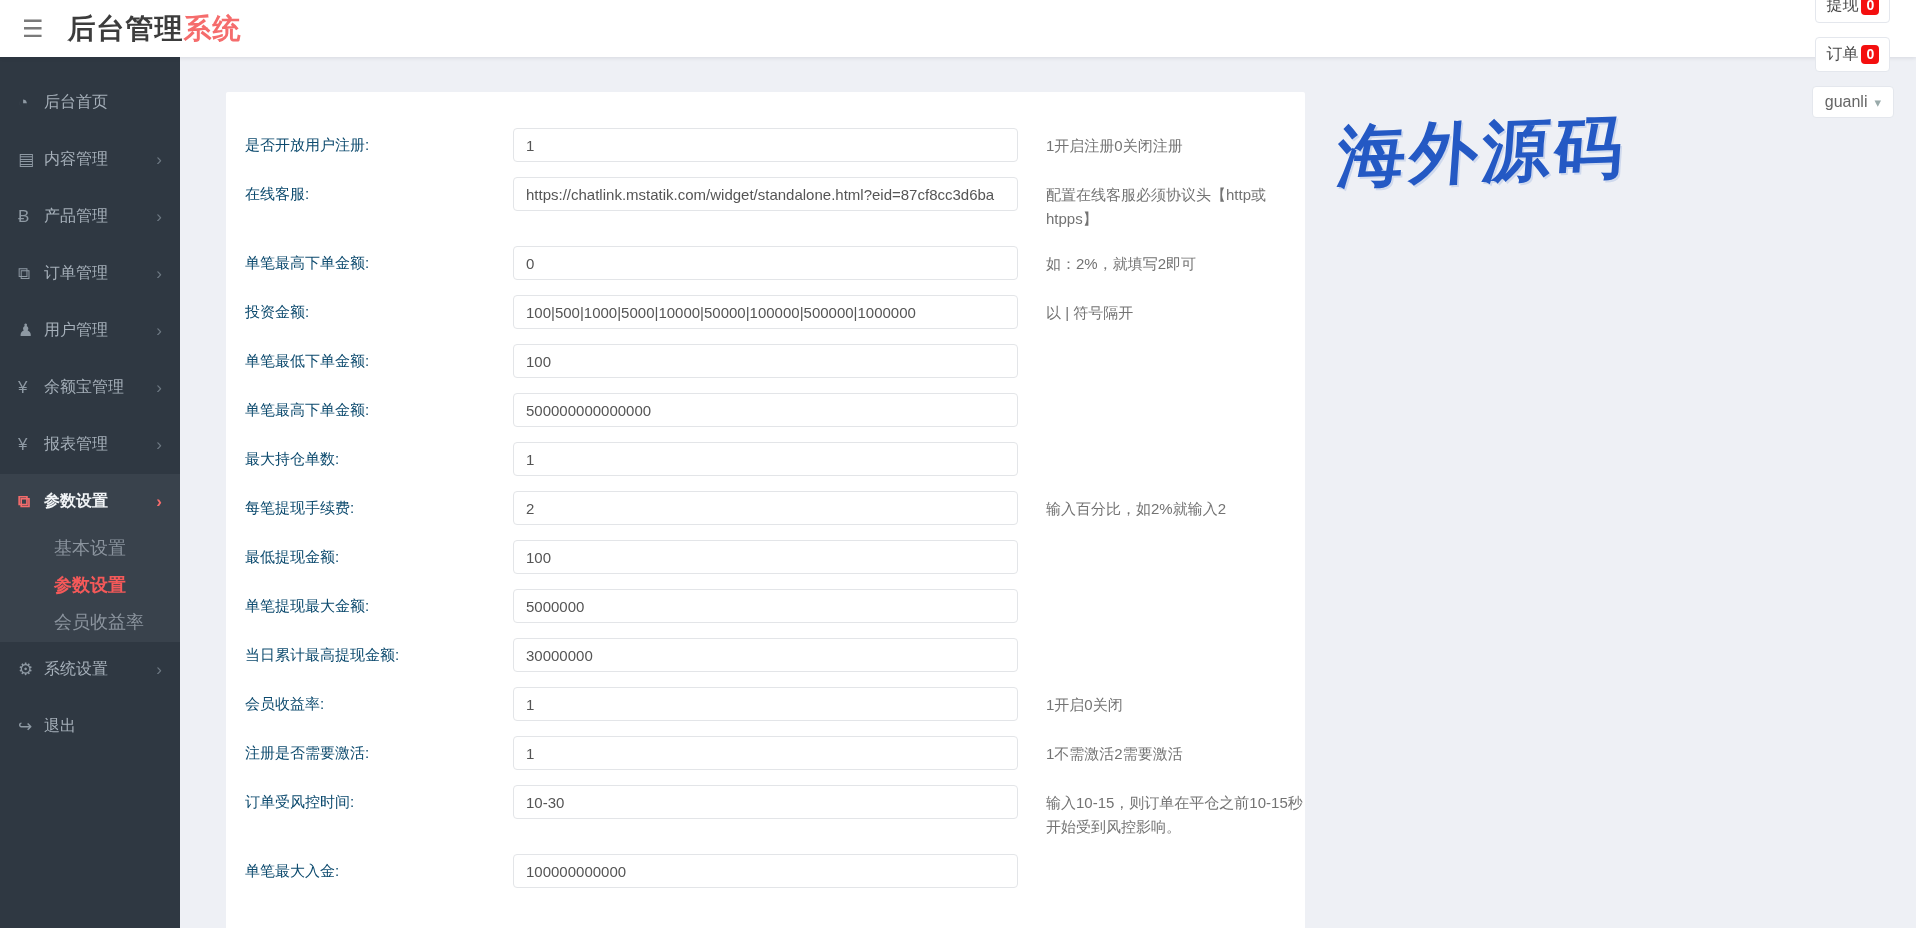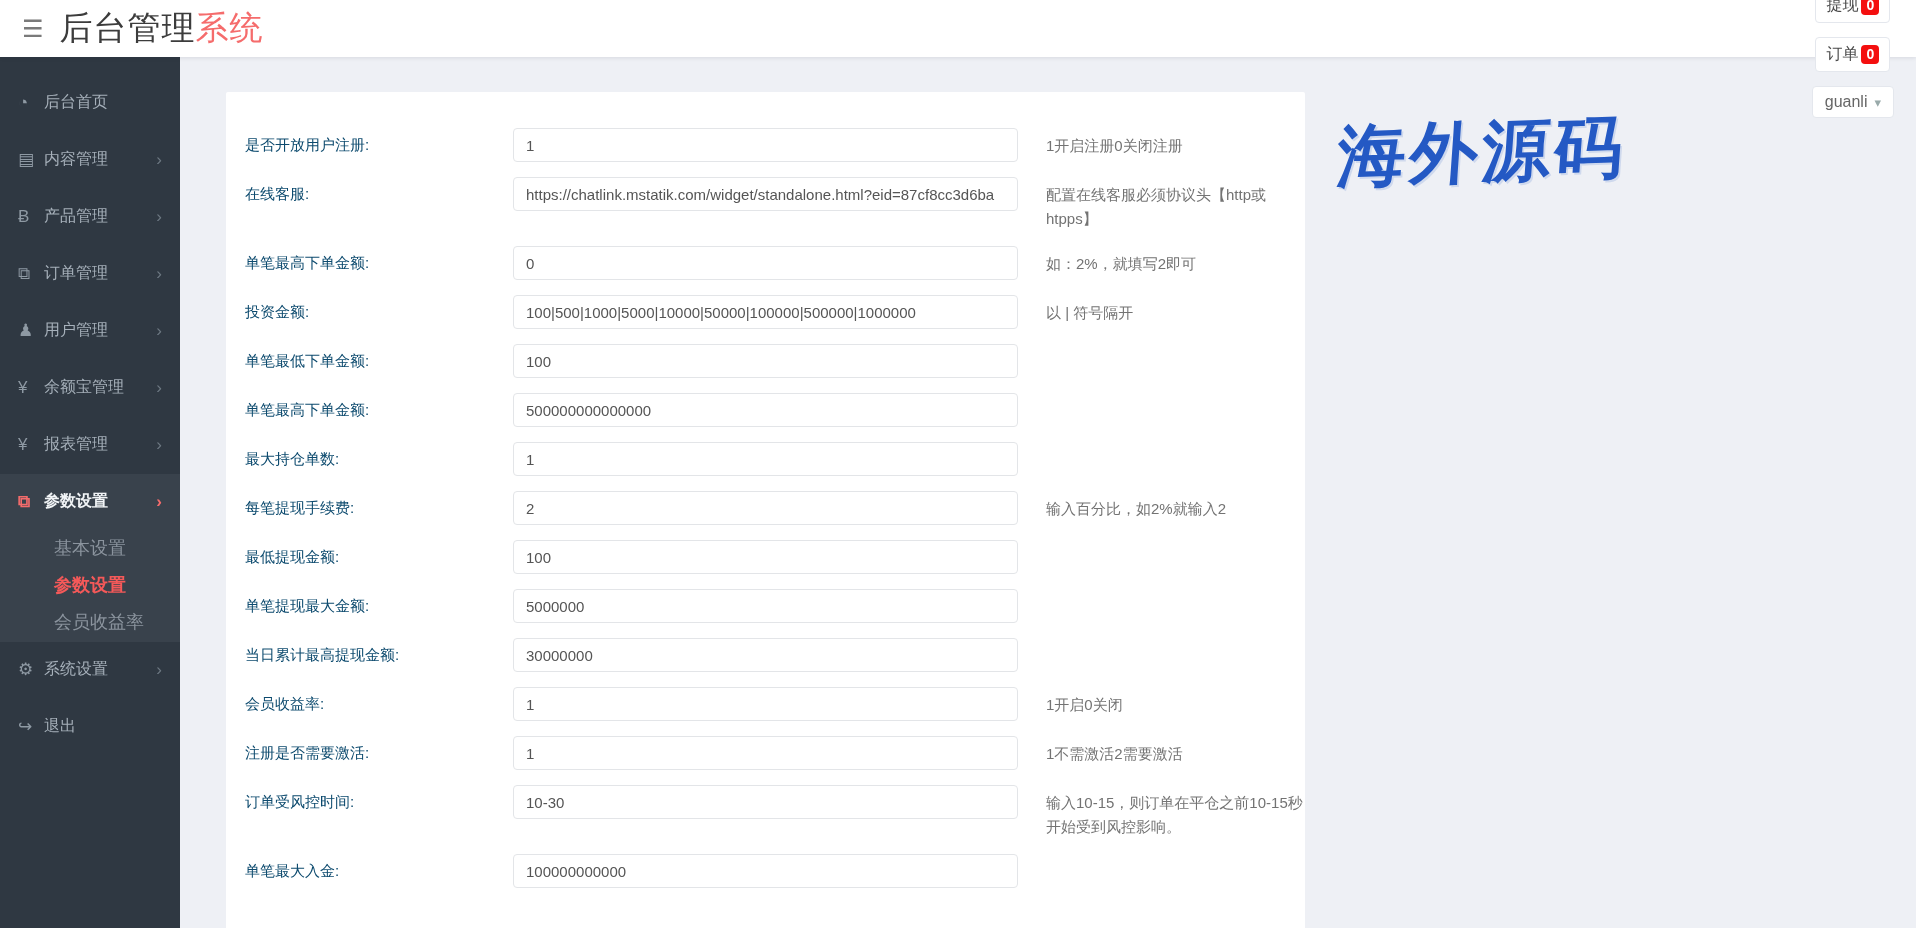--- a/index.html
+++ b/index.html
@@ -4,21 +4,21 @@
 <style>
   * { margin:0; padding:0; box-sizing:border-box; }
   html,body { width:1916px; height:928px; overflow:hidden;
     font-family:"Liberation Sans","DejaVu Sans",sans-serif; background:#eef0f5; }
   .app { display:flex; flex-direction:column; height:100%; }
 
   
   .header { height:57px; background:#fff; display:flex; align-items:center;
     padding:0 22px 0 14px; box-shadow:0 1px 4px rgba(0,21,41,.10); position:relative; z-index:5; flex:0 0 57px;}
   .hamburger { font-size:24px; color:#7a7a7a; cursor:pointer; padding:4px 8px; }
-  .brand { margin-left:8px; font-size:33px; color:#3c3c3c; letter-spacing:1px; font-weight:400; }
+  .brand { margin-left:16px; font-size:28px; color:#3c3c3c; letter-spacing:1px; font-weight:700; }
   .brand .accent { color:#f56c6c; }
   .header-right { margin-left:auto; display:flex; align-items:center; gap:14px;flex-direction:column; }
   .hbtn { display:flex; align-items:center; border:1px solid #e4e7ed; border-radius:4px;
     background:#fff; padding:6px 10px; font-size:16px; color:#4a4a4a; cursor:pointer; }
   .badge { background:#f40f0f; color:#fff; font-size:14px; font-weight:bold;
     line-height:19px; padding:0 5px; border-radius:4px; margin-left:3px; }
   .user-btn { color:#666; padding:6px 12px; }
   .caret { font-size:13px; color:#9aa; margin-left:7px; }
 
   

